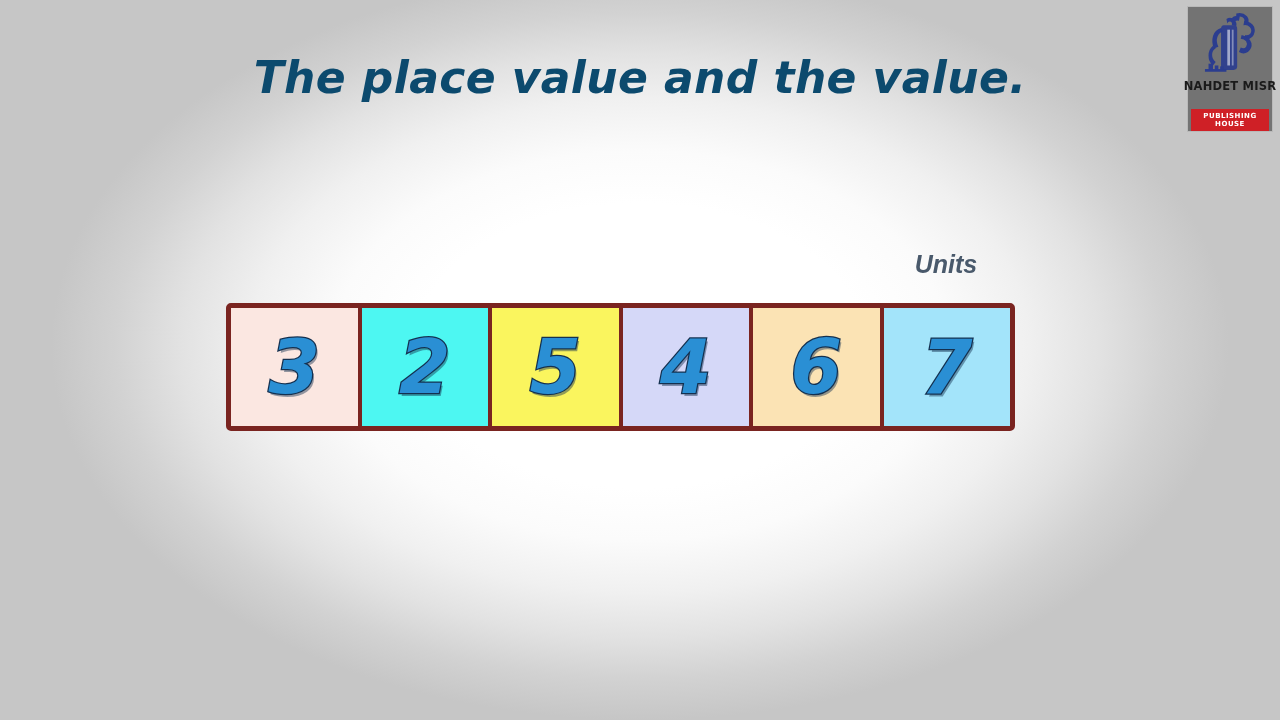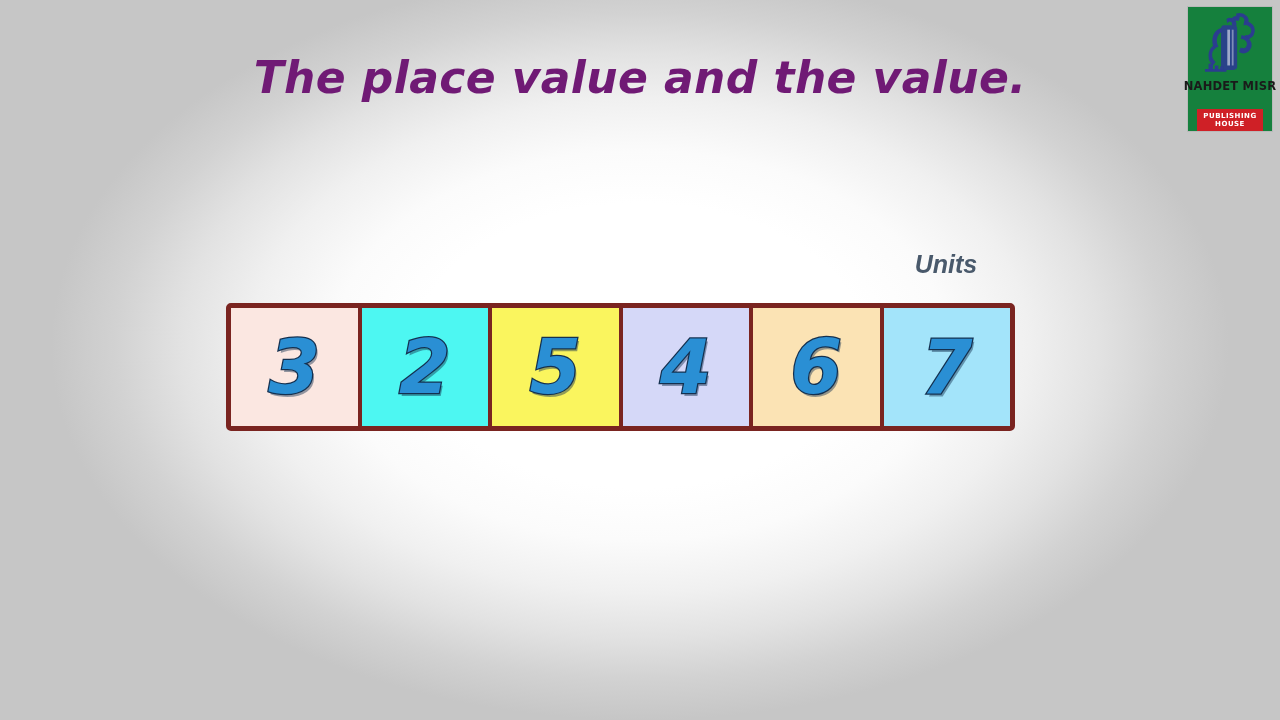--- a/index.html
+++ b/index.html
@@ -32,21 +32,21 @@
   
   #slide-title {
     position: absolute;
     left: 0;
     right: 0;
     top: 52px;
     text-align: center;
     font-size: 44px;
     font-weight: bold;
     font-style: italic;
-    color: #701a75;
+    color: #0c4a6e;
     letter-spacing: 0.4px;
     white-space: nowrap;
     font-family: "DejaVu Sans", "Liberation Sans", sans-serif;
   }
 
   
   #units-label {
     position: absolute;
     left: 880px;
     top: 250px;
@@ -98,21 +98,21 @@
     user-select: none;
   }
 
   
   #publisher-logo {
     position: absolute;
     left: 1187px;
     top: 6px;
     width: 86px;
     height: 126px;
-    background: #15803d;
+    background: #737373;
     border: 1px solid #b9b9b9;
     box-sizing: border-box;
     display: flex;
     flex-direction: column;
     align-items: center;
     padding-top: 3px;
   }
   #logo-figure {
     width: 80px;
     height: 76px;
@@ -122,21 +122,21 @@
     font-size: 11.5px;
     font-weight: bold;
     color: #1a1a1a;
     letter-spacing: 0.2px;
     font-family: "DejaVu Sans", "Liberation Sans", sans-serif;
     white-space: nowrap;
     margin-top: 1px;
   }
   #logo-banner {
     margin-top: 16px;
-    width: 66px;
+    width: 78px;
     background: #cf2026;
     color: #ffffff;
     font-size: 7px;
     font-weight: bold;
     letter-spacing: 0.5px;
     text-align: center;
     padding: 3px 0;
     font-family: "DejaVu Sans", "Liberation Sans", sans-serif;
   }
 </style>

